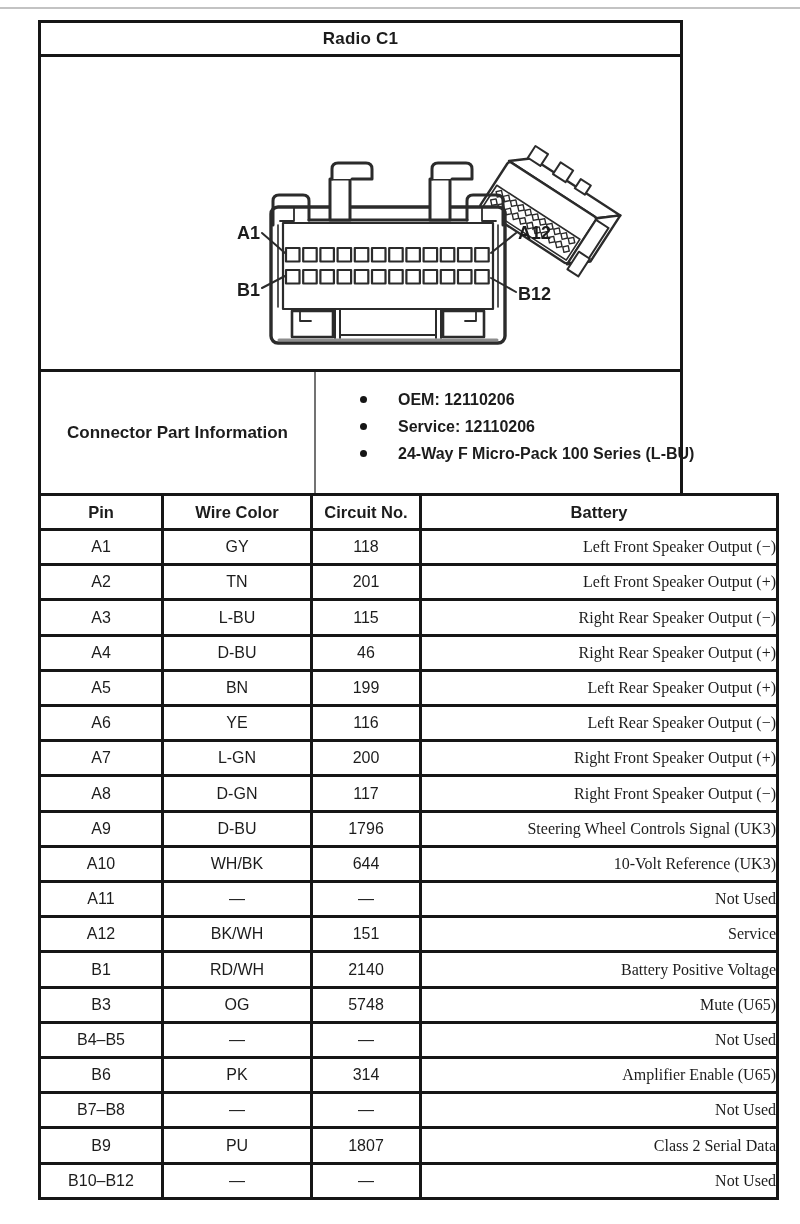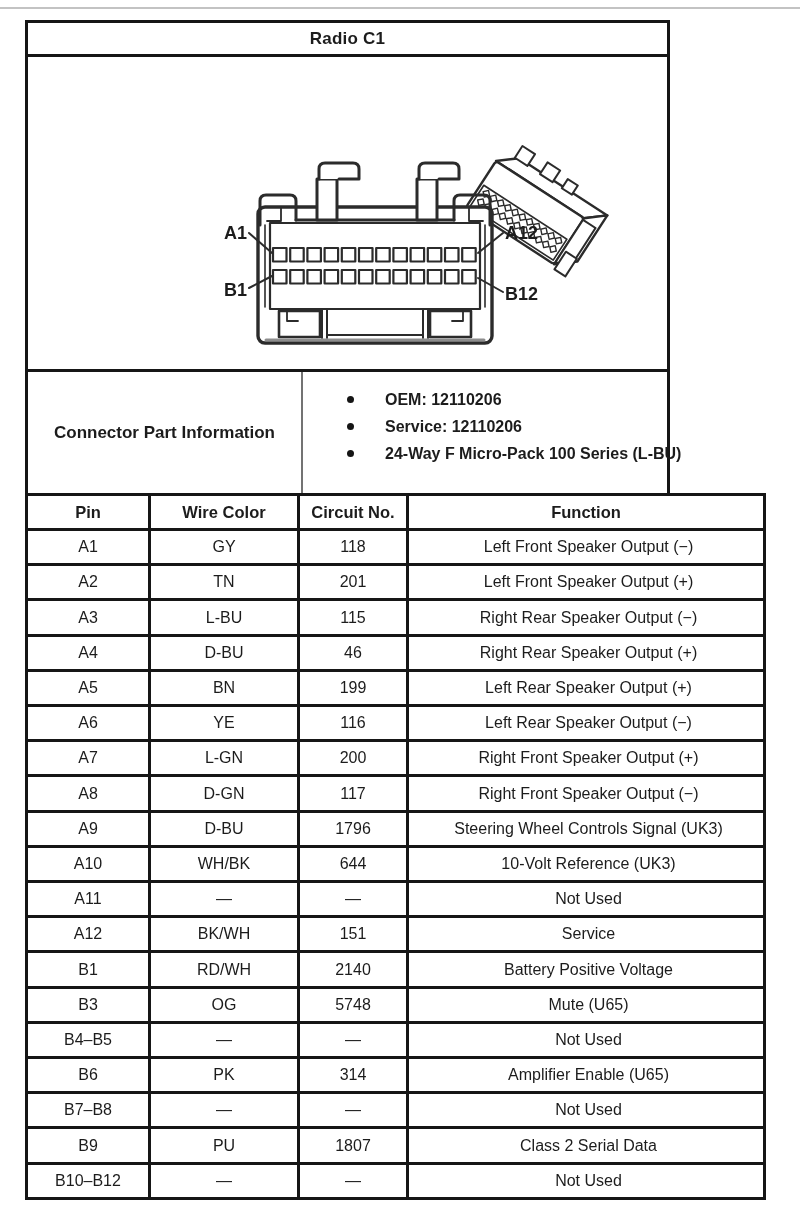--- a/index.html
+++ b/index.html
@@ -4,21 +4,21 @@
 <style>
   html,body { margin:0; padding:0; }
   body {
     width:800px; height:1224px; position:relative;
     background:#ffffff; color:#1c1c1c;
     font-family:"Liberation Sans","DejaVu Sans",sans-serif;
     overflow:hidden;
   }
   .artifact-line { position:absolute; left:0; top:7px; width:100%; height:2px; background:#c3c3c3; }
 
-  .sheet { position:absolute; left:25px; top:20px; width:645px; }
+  .sheet { position:absolute; left:38px; top:20px; width:645px; }
   .box { box-sizing:border-box; background:#fff; border:3px solid #161616; }
 
   .title-bar { height:37px; display:flex; align-items:center; justify-content:center;
                font-size:17px; font-weight:bold; letter-spacing:.2px; }
 
   .illo { margin-top:-3px; height:318px; position:relative; }
   .illo svg { position:absolute; left:0; top:0; }
 
   .partinfo { margin-top:-3px; height:127px; display:flex; }
   .pi-label { width:275px; flex:0 0 275px; box-sizing:border-box; border-right:2px solid #737373;
@@ -30,21 +30,21 @@
   ul.pi-bullets li::before { content:""; width:7px; height:7px; border-radius:50%;
               background:#151515; margin-right:31px; flex:none; }
 
   table.pin-table { margin-top:-3px; border-collapse:collapse; table-layout:fixed;
               width:738px; height:707px; background:#fff; }
   .pin-table th, .pin-table td { border:3px solid #161616; padding:0; overflow:hidden; }
   .pin-table th { font-size:16.5px; font-weight:bold; text-align:center; }
   .pin-table thead tr { height:35px; }
   .pin-table td { font-size:16px; }
   .pin-table td.ctr { text-align:center; }
-  .pin-table td.fn { text-align:center; padding-left:5px; }
+  .pin-table td.fn { text-align:right; padding-left:5px;font-family:Liberation Serif, serif; }
 
   .illo svg text { font-size:18px; font-weight:bold; fill:#1c1c1c;
                    font-family:"Liberation Sans","DejaVu Sans",sans-serif; }
   .lineart { stroke:#2b2b2b; fill:none; stroke-linejoin:round; stroke-linecap:round; }
 </style>
 </head>
 <body>
 
 <div class="artifact-line"></div>
 
@@ -194,21 +194,21 @@
       <col style="width:123px">
         <col style="width:149px">
         <col style="width:109px">
         <col style="width:357px">
     </colgroup>
     <thead>
       <tr>
         <th>Pin</th>
         <th>Wire Color</th>
         <th>Circuit No.</th>
-        <th>Function</th>
+        <th>Battery</th>
       </tr>
     </thead>
     <tbody>
         <tr>
           <td class="ctr">A1</td>
           <td class="ctr">GY</td>
           <td class="ctr">118</td>
           <td class="fn">Left Front Speaker Output (−)</td>
         </tr>
         <tr>

